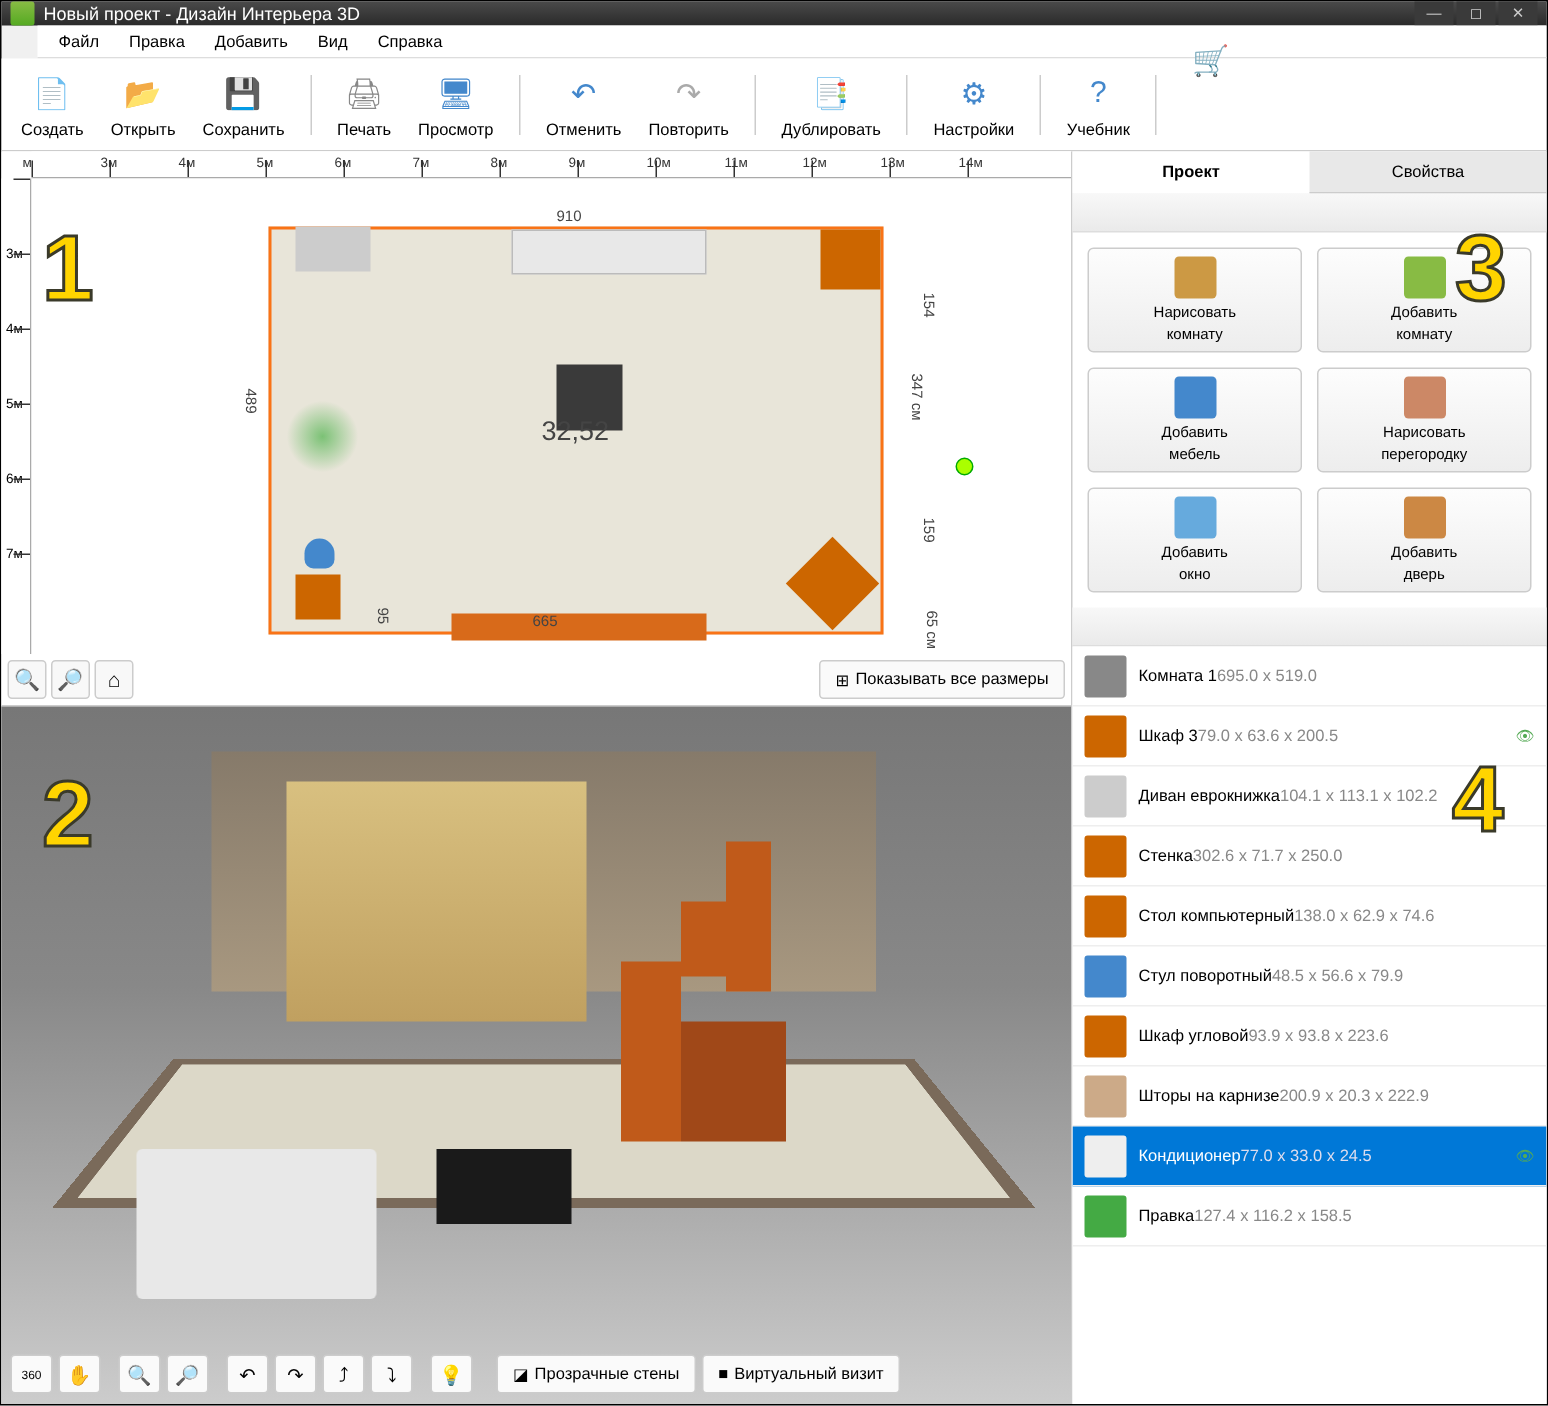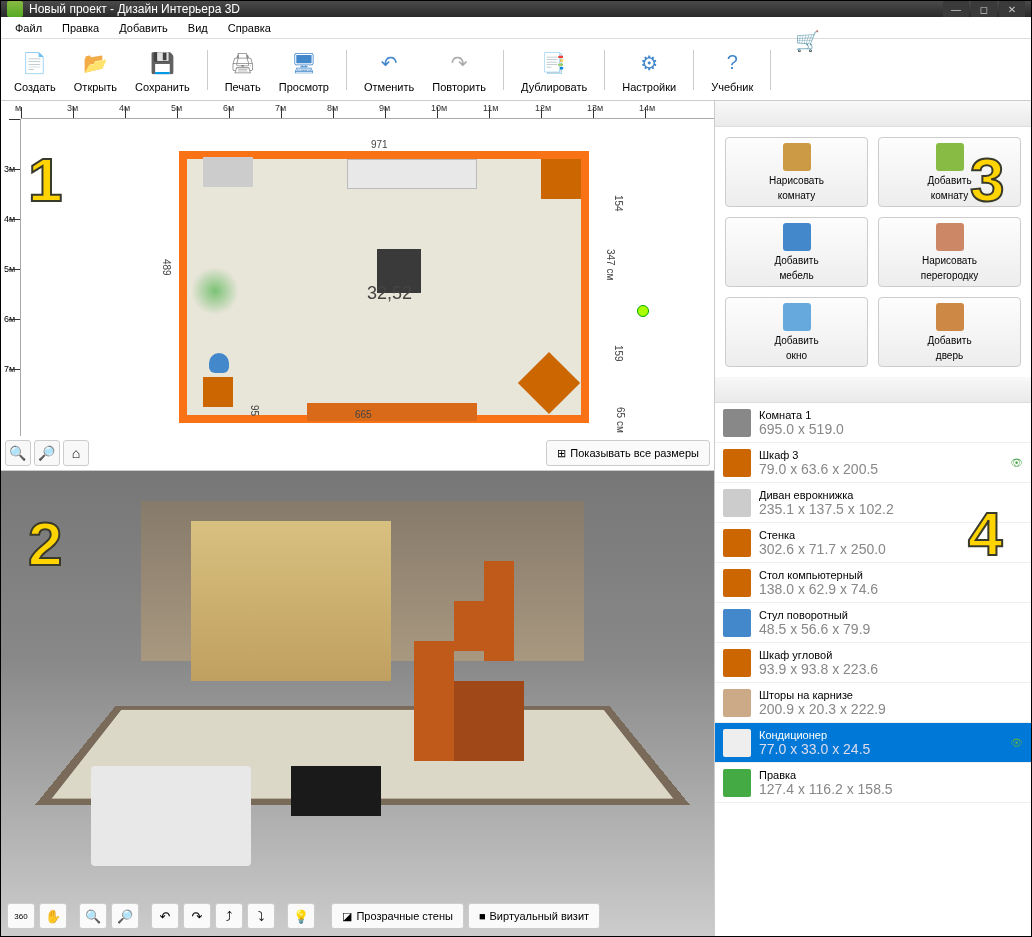--- a/index.html
+++ b/index.html
@@ -4,21 +4,21 @@
 <style>
 * { box-sizing: border-box; margin: 0; padding: 0; font-family: Tahoma, Arial, sans-serif; }
 body { background: #222; width: 1032px; height: 937px; overflow: hidden; }
 .window { width: 1032px; height: 937px; background: #f0f0f0; border: 1px solid #000; display: flex; flex-direction: column; }
 .titlebar { background: linear-gradient(to bottom, #4a4a4a, #2a2a2a); height: 16px; display: flex; align-items: center; color: #fff; font-size: 12px; padding: 0 6px; }
 .title-icon { width: 16px; height: 16px; background: linear-gradient(to bottom, #8b4, #5a2); border-radius: 2px; margin-right: 6px; }
 .title-text { flex: 1; }
 .win-btns { display: flex; gap: 2px; }
 .win-btn { width: 26px; height: 16px; background: #3a3a3a; color: #ccc; font-size: 10px; display: flex; align-items: center; justify-content: center; cursor: pointer; }
 
-.menubar { background: #fff; height: 22px; display: flex; align-items: center; font-size: 11px; padding: 0 4px; border-bottom: 1px solid #ddd; }
+.menubar { background: #fff; height: 22px; display: flex; align-items: center; font-size: 11px; padding: 0 4px; border-bottom: 1px solid #ddd; margin-left: 24px; }
 .menu-item { padding: 3px 10px; cursor: pointer; }
 
 .toolbar { background: #fff; height: 62px; display: flex; align-items: center; padding: 2px 8px; border-bottom: 1px solid #ccc; gap: 8px; }
 .tb-btn { display: flex; flex-direction: column; align-items: center; font-size: 11px; gap: 2px; cursor: pointer; padding: 2px 5px; }
 .tb-ico { width: 32px; height: 32px; border-radius: 4px; display: flex; align-items: center; justify-content: center; font-size: 20px; }
 .tb-sep { width: 1px; height: 40px; background: #ccc; margin: 0 4px; }
 
 .body-area { flex: 1; display: flex; background: #fff; }
 .left-col { width: 714px; display: flex; flex-direction: column; border-right: 1px solid #ccc; }
 .right-col { flex: 1; display: flex; flex-direction: column; }
@@ -27,21 +27,21 @@
 .ruler-h { position: absolute; top: 0; left: 20px; right: 0; height: 18px; background: #fff; display: flex; font-size: 9px; color: #333; border-bottom: 1px solid #aaa; }
 .ruler-h-tick { width: 52px; position: relative; }
 .ruler-h-tick span { position: absolute; top: 2px; left: -6px; }
 .ruler-h-tick:after { content: ''; position: absolute; left: 0; top: 6px; bottom: 0; width: 1px; background: #333; }
 .ruler-v { position: absolute; left: 0; top: 18px; bottom: 34px; width: 20px; background: #fff; font-size: 9px; border-right: 1px solid #aaa; }
 .ruler-v-tick { height: 50px; position: relative; }
 .ruler-v-tick span { position: absolute; left: 3px; top: -5px; }
 .ruler-v-tick:after { content: ''; position: absolute; top: 0; left: 8px; right: 0; height: 1px; background: #333; }
 
 .plan-canvas { position: absolute; left: 20px; top: 18px; right: 0; bottom: 34px; background: #fff; }
-.room { position: absolute; left: 158px; top: 32px; width: 410px; height: 272px; background: #e8e5d9; border: 8px solid #f97316; }
+.room { position: absolute; left: 158px; top: 32px; width: 410px; height: 272px; background: #e8e5d9; border: 2px solid #f97316; }
 .room-area { position: absolute; left: 180px; top: 124px; font-size: 18px; color: #444; }
 .dim-label { position: absolute; font-size: 10px; color: #444; }
 .dim-top { top: 20px; left: 350px; }
 .dim-right { top: 130px; right: 98px; writing-mode: vertical-rl; }
 .furniture { position: absolute; background: #ddd; }
 .plant { position: absolute; left: 170px; top: 148px; width: 48px; height: 48px; border-radius: 50%; background: radial-gradient(circle, #3a3, transparent 70%); opacity: 0.6; }
 
 .plan-tools { position: absolute; left: 4px; bottom: 4px; display: flex; gap: 3px; }
 .pt-btn { width: 26px; height: 26px; background: #f8f8f8; border: 1px solid #ccc; border-radius: 3px; display: flex; align-items: center; justify-content: center; font-size: 14px; cursor: pointer; }
 .show-dims { position: absolute; right: 4px; bottom: 4px; height: 26px; background: #fafafa; border: 1px solid #ccc; border-radius: 3px; font-size: 11px; padding: 0 10px; display: flex; align-items: center; gap: 4px; cursor: pointer; }
@@ -66,23 +66,23 @@
 
 .panel-sec-hdr { height: 26px; background: linear-gradient(to bottom, #f8f8f8, #eaeaea); border-bottom: 1px solid #ddd; }
 .action-grid { padding: 10px; display: grid; grid-template-columns: 1fr 1fr; gap: 10px; }
 .act-btn { background: linear-gradient(to bottom, #fdfdfd, #ededed); border: 1px solid #ccc; border-radius: 4px; height: 70px; display: flex; flex-direction: column; align-items: center; justify-content: center; font-size: 10px; gap: 4px; cursor: pointer; }
 .act-ico { width: 28px; height: 28px; border-radius: 3px; }
 
 .obj-list { flex: 1; overflow: auto; background: #fff; }
 .obj-item { height: 40px; display: flex; align-items: center; padding: 0 8px; gap: 8px; border-bottom: 1px solid #eee; font-size: 11px; cursor: pointer; }
 .obj-item.sel { background: #0078d7; color: #fff; }
 .obj-ico { width: 28px; height: 28px; background: #ddd; border-radius: 2px; flex-shrink: 0; }
-.obj-text { flex: 1; display: flex; flex-direction: column; }
+.obj-text { flex: 1; display: flex; flex-direction: row; }
 .obj-name { font-size: 11px; }
-.obj-dims { font-size: 14px; color: #888; }
+.obj-dims { font-size: 11px; color: #888; }
 .obj-item.sel .obj-dims { color: #dde; }
 .eye { color: #5a5; font-size: 10px; }
 
 .annot { position: absolute; font-size: 62px; font-weight: 900; color: #ffd400; -webkit-text-stroke: 2px #3a3a2a; font-family: Arial Black, Arial; z-index: 100; }
 .a1 { left: 28px; top: 144px; }
 .a2 { left: 28px; top: 508px; }
 .a3 { left: 970px; top: 144px; }
 .a4 { left: 968px; top: 498px; }
 </style>
 </head>
@@ -231,21 +231,21 @@
             <div class="furniture" style="right:0px;top:0px;width:40px;height:40px;background:#c60;"></div>
             <div class="furniture" style="left:190px;top:90px;width:44px;height:44px;background:#3a3a3a;"></div>
             <div class="furniture" style="left:16px;bottom:8px;width:30px;height:30px;background:#c60;"></div>
             <div class="furniture" style="left:22px;bottom:42px;width:20px;height:20px;background:#48c;border-radius:50% 50% 30% 30%;"></div>
             <div class="furniture" style="left:120px;bottom:-6px;width:170px;height:18px;background:#d86a1a;"></div>
             <div class="furniture" style="right:10px;bottom:10px;width:44px;height:44px;background:#c60;transform:rotate(45deg);"></div>
             <span class="room-area">32,52</span>
           </div>
           <div class="plant"></div>
           <div style="position:absolute;left:616px;top:186px;width:12px;height:12px;background:#af0;border:1px solid #0a0;border-radius:50%;"></div>
-          <div class="dim-label dim-top">971</div>
+          <div class="dim-label dim-top">910</div>
           <div class="dim-label" style="top:76px;right:90px;writing-mode:vertical-rl;">154</div>
           <div class="dim-label dim-right">347 см</div>
           <div class="dim-label" style="top:226px;right:90px;writing-mode:vertical-rl;">159</div>
           <div class="dim-label" style="top:288px;right:88px;writing-mode:vertical-rl;">65 см</div>
           <div class="dim-label" style="top:140px;left:140px;writing-mode:vertical-rl;">489</div>
           <div class="dim-label" style="bottom:16px;left:334px;">665</div>
           <div class="dim-label" style="bottom:20px;left:228px;writing-mode:vertical-rl;">95</div>
         </div>
         <div class="plan-tools">
           <div class="pt-btn">🔍</div>
@@ -292,20 +292,24 @@
           </div>
           <div class="v3-label-btn">
             <span>■</span>
             <span>Виртуальный визит</span>
           </div>
         </div>
       </div>
     </div>
 
     <div class="right-col">
+      <div class="tabs" id="tabs">
+          <div class="tab active">Проект</div>
+          <div class="tab">Свойства</div>
+        </div>
       <div class="panel-sec-hdr"></div>
       <div class="action-grid" id="actions">
           <div class="act-btn">
             <div class="act-ico" style="background: rgb(204, 153, 68);"></div>
             <span>Нарисовать</span>
             <span>комнату</span>
           </div>
           <div class="act-btn">
             <div class="act-ico" style="background: rgb(136, 187, 68);"></div>
             <span>Добавить</span>
@@ -346,21 +350,21 @@
             <div class="obj-text">
               <div class="obj-name">Шкаф 3</div>
               <div class="obj-dims">79.0 x 63.6 x 200.5</div>
             </div>
             <span class="eye">👁</span>
           </div>
           <div class="obj-item">
             <div class="obj-ico" style="background: rgb(204, 204, 204);"></div>
             <div class="obj-text">
               <div class="obj-name">Диван еврокнижка</div>
-              <div class="obj-dims">235.1 x 137.5 x 102.2</div>
+              <div class="obj-dims">104.1 x 113.1 x 102.2</div>
             </div>
           </div>
           <div class="obj-item">
             <div class="obj-ico" style="background: rgb(204, 102, 0);"></div>
             <div class="obj-text">
               <div class="obj-name">Стенка</div>
               <div class="obj-dims">302.6 x 71.7 x 250.0</div>
             </div>
           </div>
           <div class="obj-item">

